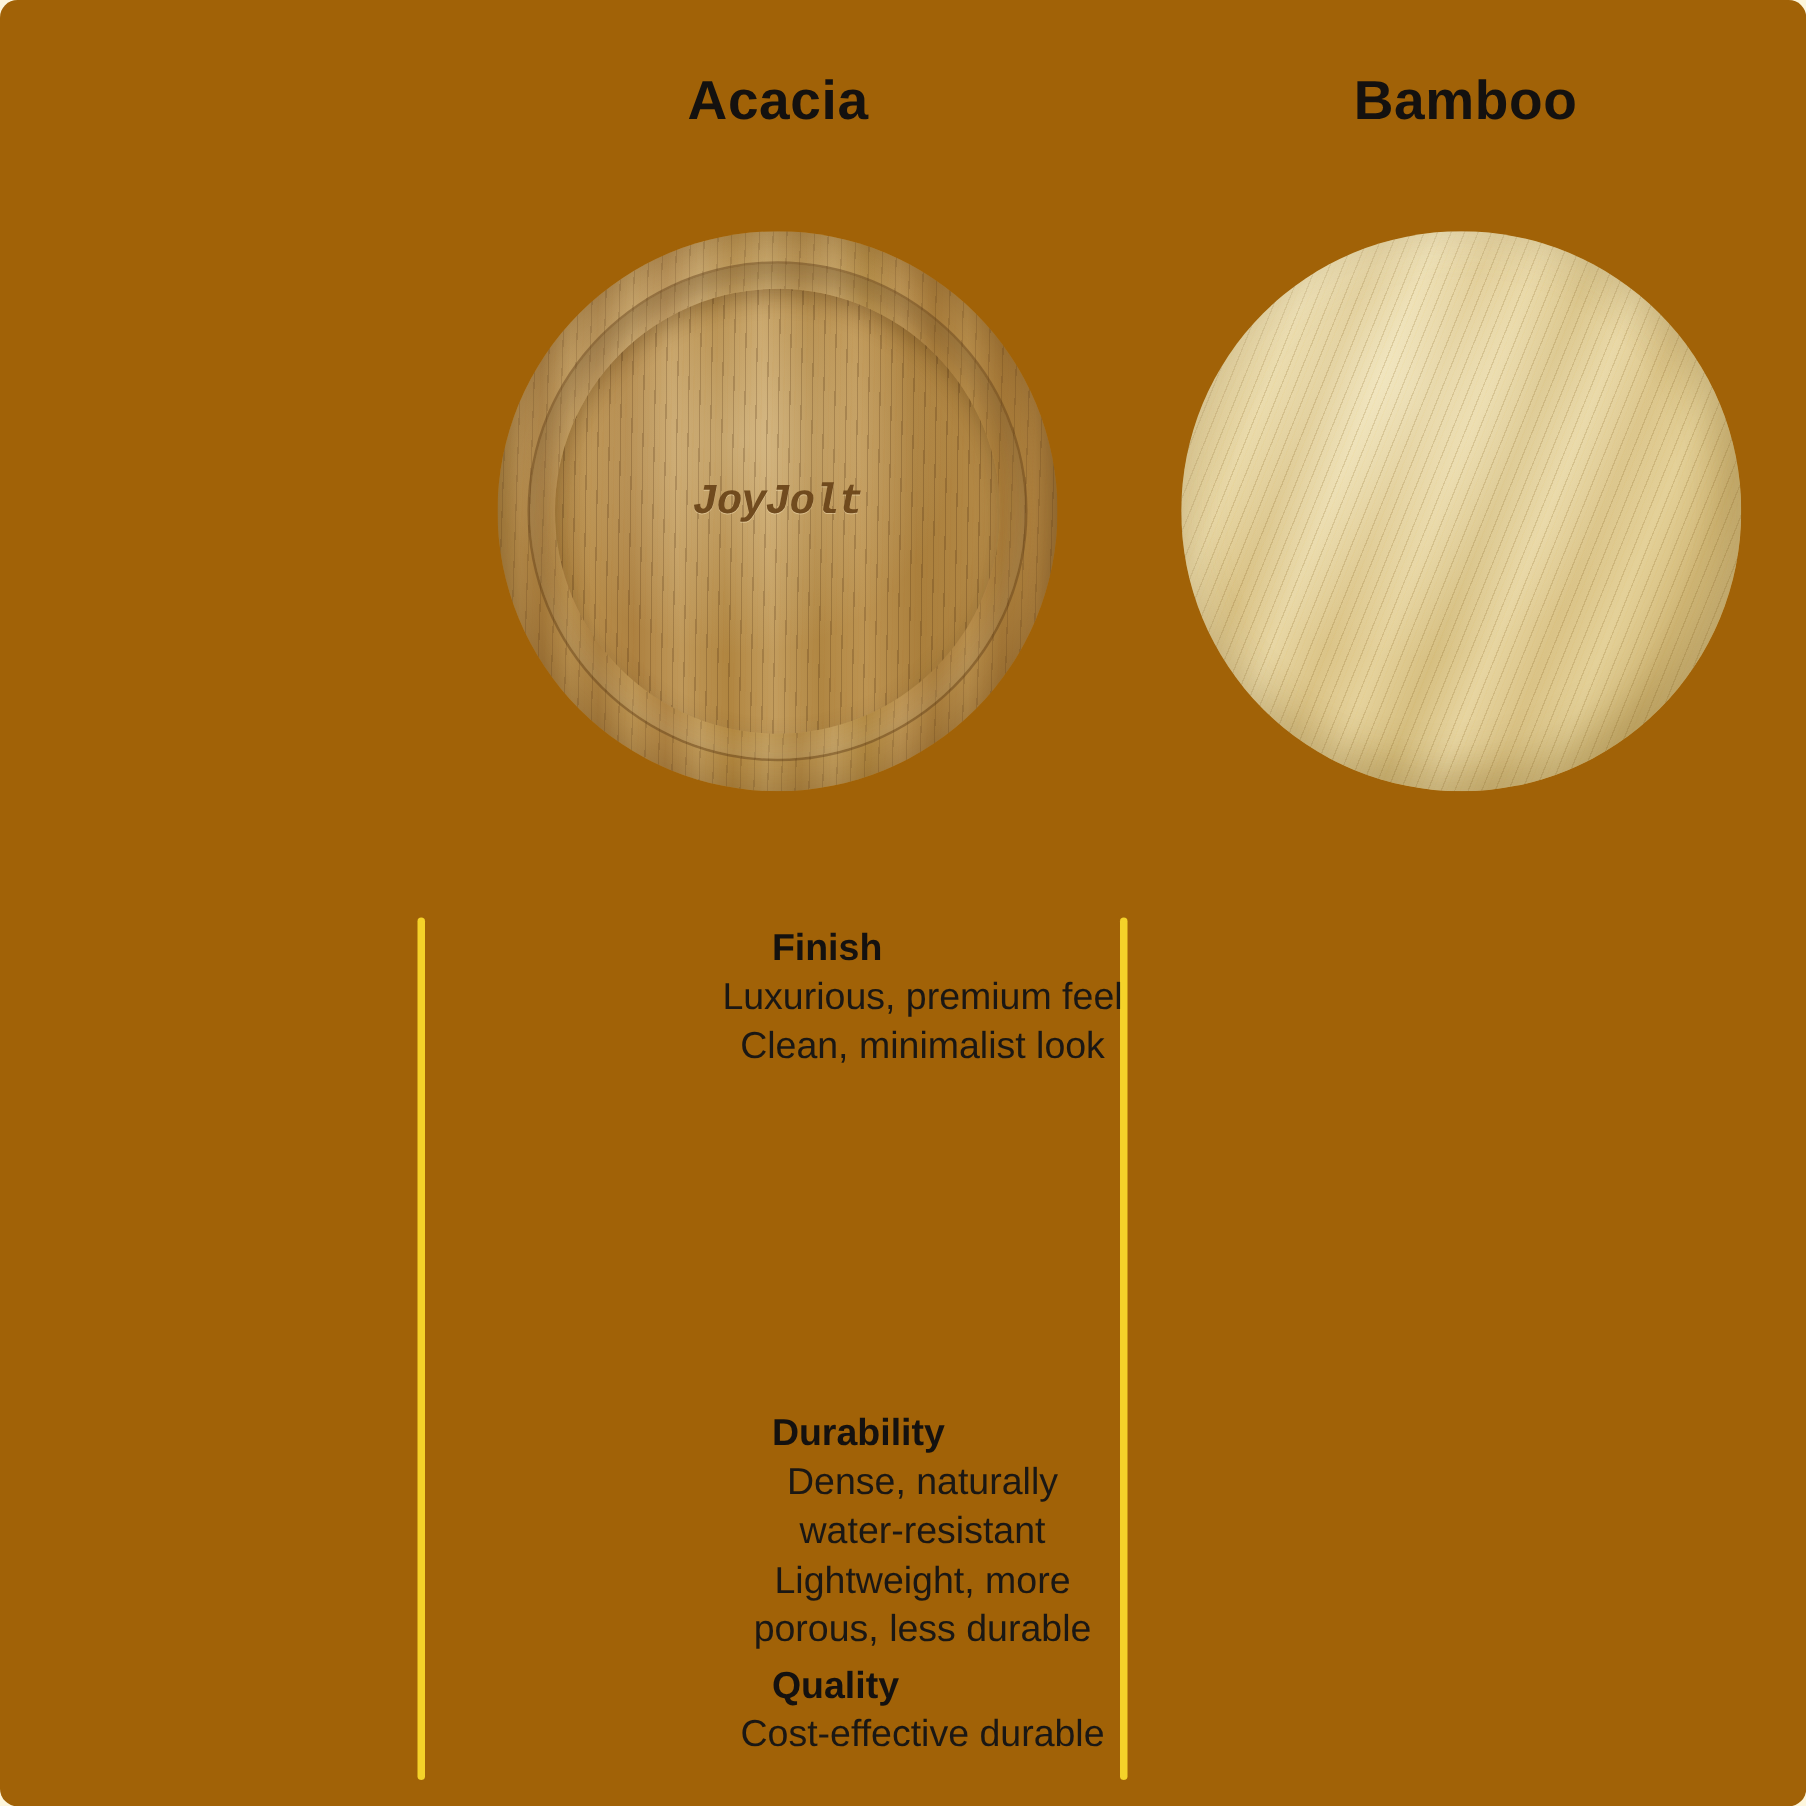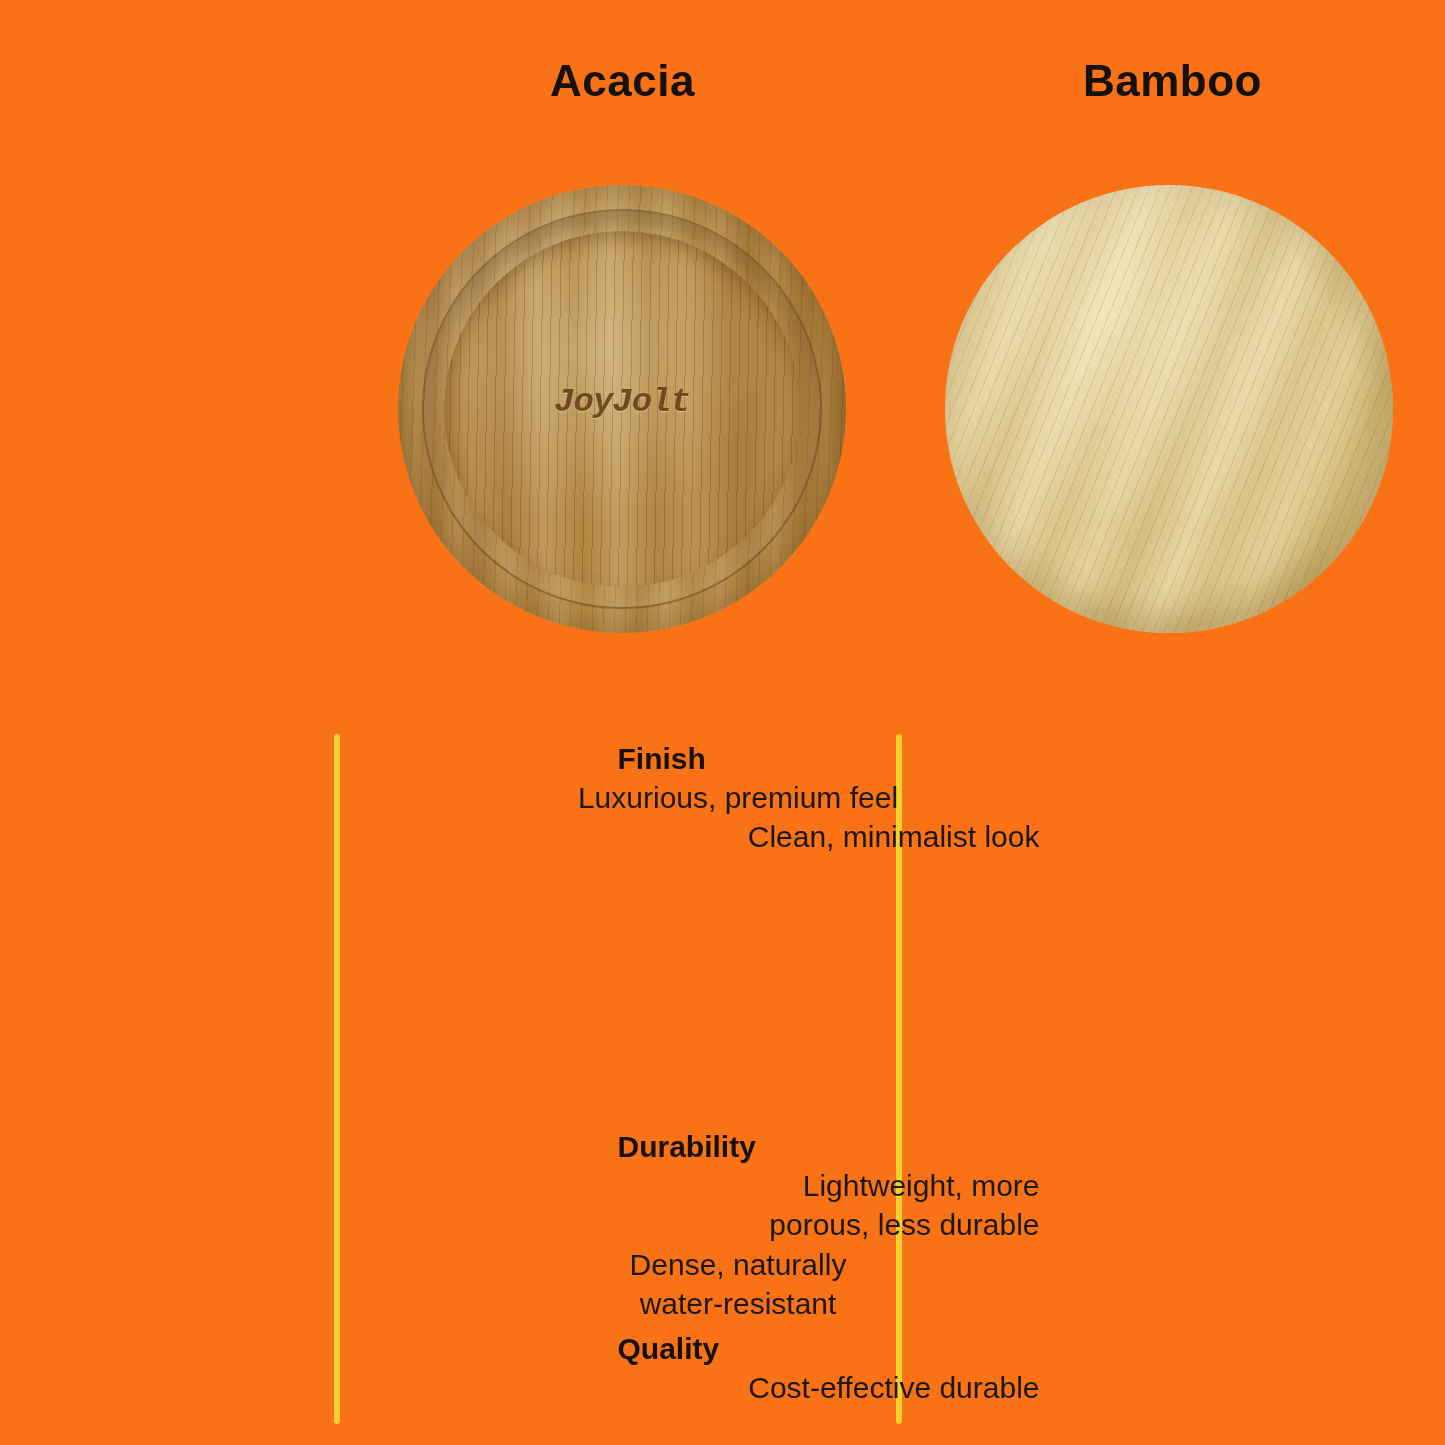--- a/index.html
+++ b/index.html
@@ -10,21 +10,22 @@
     width: 1445px;
     height: 1445px;
     background: #fdf6dc;
     font-family: "Liberation Sans", sans-serif;
     overflow: hidden;
   }
   .page {
     position: relative;
     width: 1445px;
     height: 1445px;
-    background: #f97316;
+    background: #a16207;
+    border-radius: 14px;
   }
 
   
   .titles {
     position: absolute;
     top: 56px;
     left: 0;
     width: 1445px;
     height: 70px;
   }
@@ -220,21 +221,20 @@
     text-align: center;
     margin-left: 31px;
   }
   .cell-acacia {
     width: 562px;
     padding: 0 18px;
   }
   .cell-bamboo {
     width: 615px;
     padding: 0 6px;
-    text-align: right;
   }
 
   .row-finish { top: 26px; height: 90px; }
   .row-water { top: 214px; height: 110px; }
   .row-durability { top: 414px; height: 110px; }
   .row-quality { top: 616px; height: 90px; }
 </style>
 </head>
 <body>
 
@@ -263,28 +263,28 @@
 
     <div class="row row-finish">
       <div class="cell-label">Finish</div>
       <div class="cell-value cell-acacia">Luxurious, premium feel</div>
       <div class="cell-value cell-bamboo">Clean, minimalist look</div>
     </div>
 
 
     <div class="row row-durability">
       <div class="cell-label">Durability</div>
+      <div class="cell-value cell-acacia">
+        <div>Dense, naturally</div>
+        <div>water-resistant</div>
+      </div>
       <div class="cell-value cell-bamboo">
         <div>Lightweight, more</div>
         <div>porous, less durable</div>
       </div>
-      <div class="cell-value cell-acacia">
-        <div>Dense, naturally</div>
-        <div>water-resistant</div>
-      </div>
     </div>
 
     <div class="row row-quality">
       <div class="cell-label">Quality</div>
       <div class="cell-value cell-bamboo">Cost-effective durable</div>
     </div>
   </div>
 
 </div>
 

